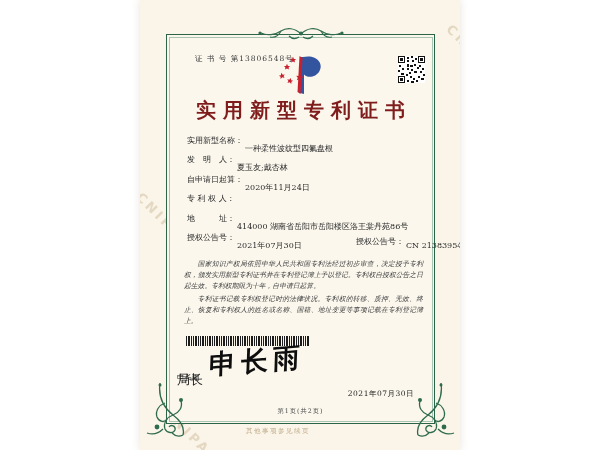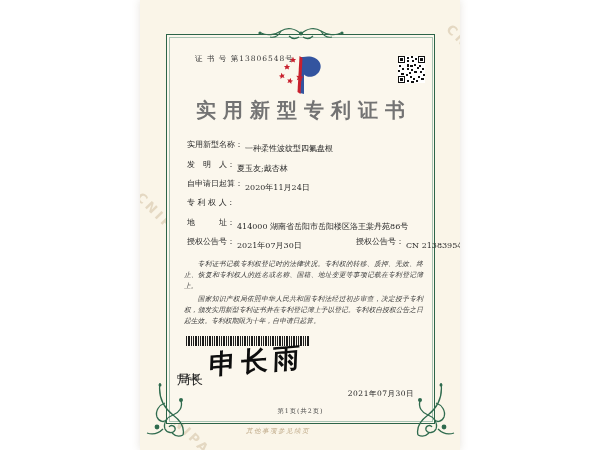--- a/index.html
+++ b/index.html
@@ -29,25 +29,25 @@
   .ornament-top{position:absolute;left:50%;top:-10px;transform:translateX(-50%);}
   .ornament-bl{position:absolute;left:-24px;bottom:-15px;transform:scaleX(-1);}
   .ornament-br{position:absolute;right:-24px;bottom:-15px;}
   .cert-no{
     position:absolute;left:20px;top:19px;font-size:7.5px;letter-spacing:1px;color:#3a3a3a;margin-left:8px;
   }
   .logo{position:absolute;left:106px;top:18px;}
   .qr{position:absolute;left:231px;top:21px;width:27px;height:27px;}
   .title{
     position:absolute;left:0;right:0;top:62px;text-align:center;
-    font-size:20px;font-weight:bold;color:#737373;letter-spacing:7px;
+    font-size:20px;font-weight:bold;color:#7f1d1d;letter-spacing:7px;
     padding-left:7px;
   }
   .fields{position:absolute;left:20px;right:12px;top:100px;font-size:8px;color:#2b2b2b;}
-  .fields .row{height:19.4px;display:flex;align-items:center;position:relative;white-space:nowrap;}
+  .fields .row{height:19.4px;display:flex;align-items:flex-start;position:relative;white-space:nowrap;}
   .fields .lbl{flex:none;}
   .fields .val{margin-left:2px;margin-top:8px;}
   .row-double .pair2{position:absolute;left:169px;top:0;height:100%;display:flex;align-items:center;}
   .paras{position:absolute;left:17px;right:11px;top:224px;}
   .para{
     margin:0 0 2px 0;font-size:6.8px;line-height:11px;color:#3d3d3d;
     text-align:justify;text-indent:2em;font-style:italic;
   }
   .barcode{
     position:absolute;left:19px;top:301px;width:124px;height:10px;
@@ -55,21 +55,21 @@
   }
   .sig-position{position:absolute;left:10px;top:336px;font-size:13px;color:#222;}
   .sig-name{position:absolute;left:10px;top:338px;font-size:7.5px;color:#222;}
   .autograph{
     position:absolute;left:42px;top:308px;font-size:27px;font-weight:700;color:#0e0e0e;
     transform:rotate(-5deg) skewX(-7deg);letter-spacing:5px;white-space:nowrap;
   }
   .sig-date{position:absolute;right:20px;top:354px;font-size:7.5px;color:#222;letter-spacing:.5px;}
   .page-num{position:absolute;left:0;right:0;top:372px;text-align:center;font-size:6.3px;color:#4a4a4a;letter-spacing:1px;}
   .continue-note{
-    position:absolute;left:106px;top:427px;font-size:6.5px;color:#c0ab8a;letter-spacing:1.5px;font-style:italic;
+    position:absolute;left:106px;top:427px;font-size:6.5px;color:#c0ab8a;letter-spacing:1.5px;
   }
 </style>
 </head>
 <body>
 
 <div class="page">
 
   <span class="watermark" style="left:105px;top:68px">CNIPA</span>
   <span class="watermark" style="left:300px;top:40px">CNIPA</span>
   <span class="watermark" style="left:210px;top:148px">CNIPA</span>
@@ -184,22 +184,22 @@
         <span class="lbl">授权公告号：</span>
         <span class="val">2021年07月30日</span>
         <span class="pair2">
           <span class="lbl">授权公告号：</span>
           <span class="val">CN 213839543 U</span>
         </span>
       </div>
     </div>
 
     <div class="paras">
+      <p class="para">国家知识产权局依照中华人民共和国专利法经过初步审查，决定授予专利权，颁发实用新型专利证书并在专利登记簿上予以登记。专利权自授权公告之日起生效。专利权期限为十年，自申请日起算。</p>
       <p class="para">专利证书记载专利权登记时的法律状况。专利权的转移、质押、无效、终止、恢复和专利权人的姓名或名称、国籍、地址变更等事项记载在专利登记簿上。</p>
-      <p class="para">国家知识产权局依照中华人民共和国专利法经过初步审查，决定授予专利权，颁发实用新型专利证书并在专利登记簿上予以登记。专利权自授权公告之日起生效。专利权期限为十年，自申请日起算。</p>
     </div>
 
     <div class="barcode"></div>
 
     <div class="sig-position">局长</div>
     <div class="sig-name">申长雨</div>
     <div class="autograph">申长雨</div>
     <div class="sig-date">2021年07月30日</div>
 
     <div class="page-num">第1页(共2页)</div>

